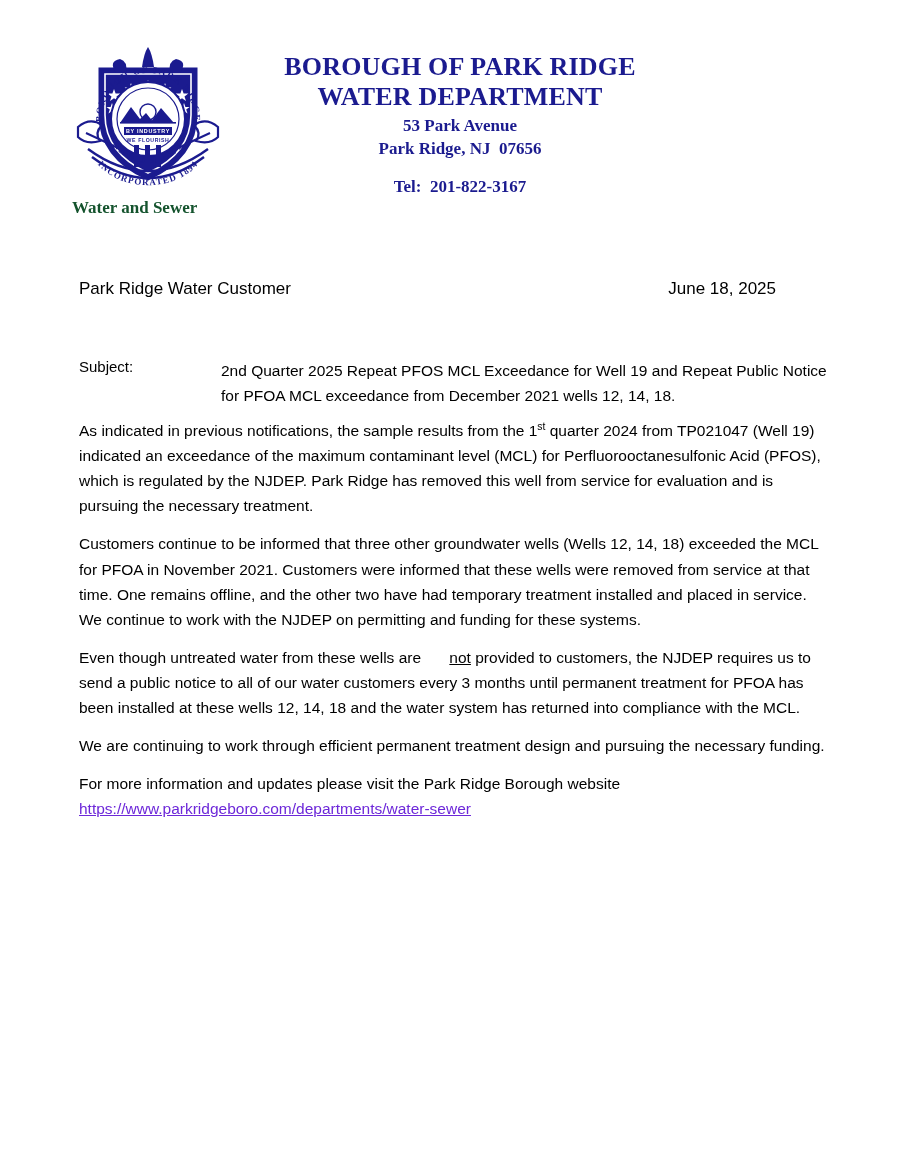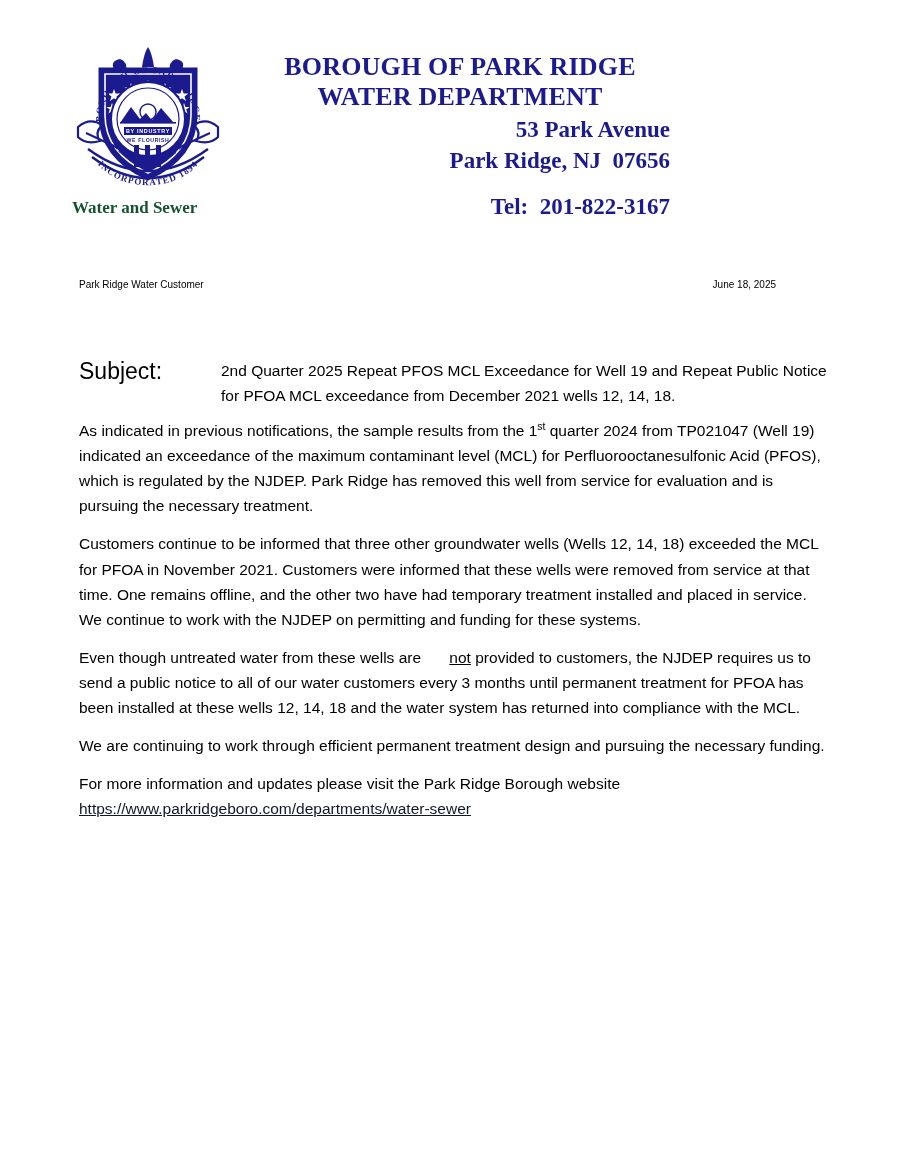--- a/index.html
+++ b/index.html
@@ -50,25 +50,24 @@
     color: #1b1b8f;
     font-family: "Liberation Serif", serif;
     font-weight: bold;
     line-height: 1.16;
   }
   .dept-line1, .dept-line2 {
     font-size: 26px;
     letter-spacing: 0.2px;
   }
   .dept-addr {
-    font-size: 23px;
+    font-size: 17px;
     margin-top: 3px;
     line-height: 1.32;
     white-space: pre;
-    text-align: right;
   }
 
   .water-sewer {
     position: absolute;
     left: 72px;
     top: 198px;
     color: #14532d;
     font-family: "Liberation Serif", serif;
     font-weight: bold;
     font-size: 17px;
@@ -76,36 +75,36 @@
 
   
   .addr-row {
     position: absolute;
     left: 79px;
     top: 279px;
     width: 697px;
     display: flex;
     justify-content: space-between;
     align-items: baseline;
-    font-size: 10px;
+    font-size: 17px;
   }
 
   
   .subject-row {
     position: absolute;
     left: 79px;
     top: 358px;
     width: 751px;
     display: flex;
     align-items: flex-start;
   }
   .subject-label {
     flex: 0 0 auto;
     width: 106px;
-    font-size: 23px;
+    font-size: 15px;
   }
   .subject-text {
     flex: 1 1 auto;
     font-size: 15.5px;
     line-height: 1.62;
     margin-left: 36px;
   }
 
   
   .body-block {
@@ -122,21 +121,21 @@
   .body-block p:last-child { margin-bottom: 0; }
 
   sup {
     font-size: 0.67em;
     vertical-align: super;
     line-height: 0;
   }
   .u { text-decoration: underline; margin-left: 24px; }
 
   a.link {
-    color: #0f172a;
+    color: #6d28d9;
     text-decoration: underline;
   }
 </style>
 </head>
 <body>
 
 <div class="page">
 
   <div class="letterhead">
 

